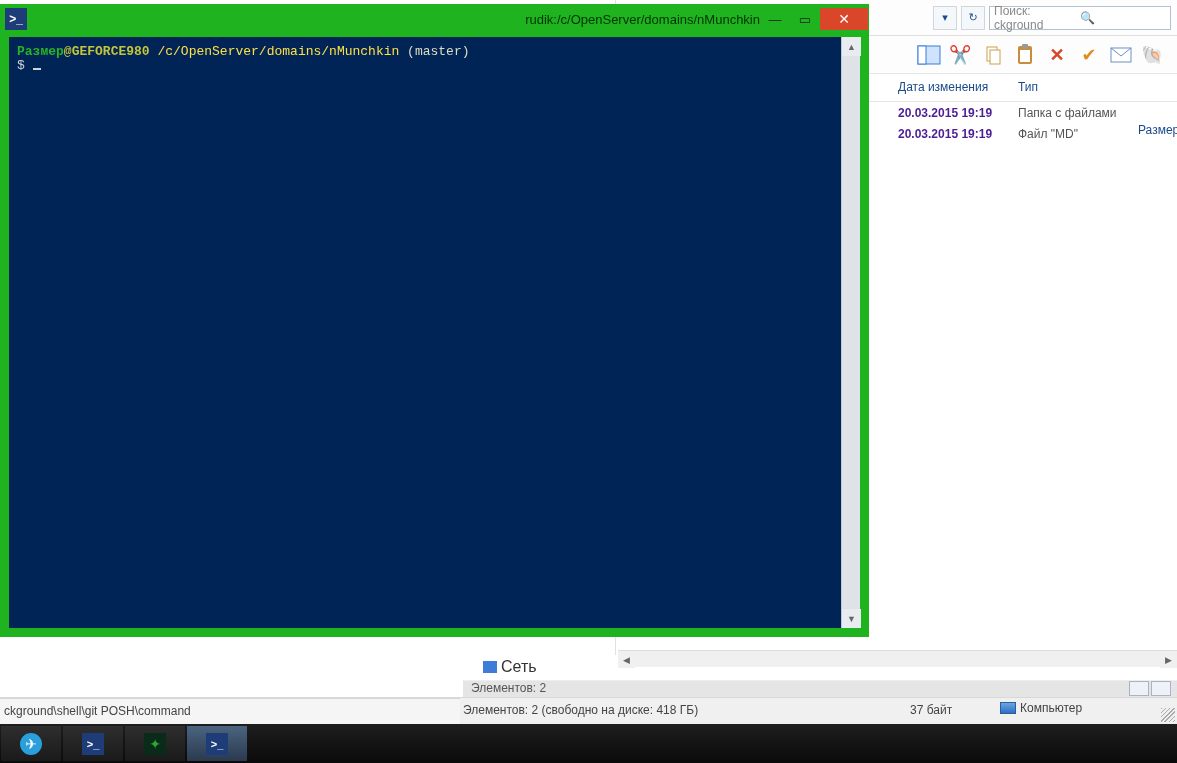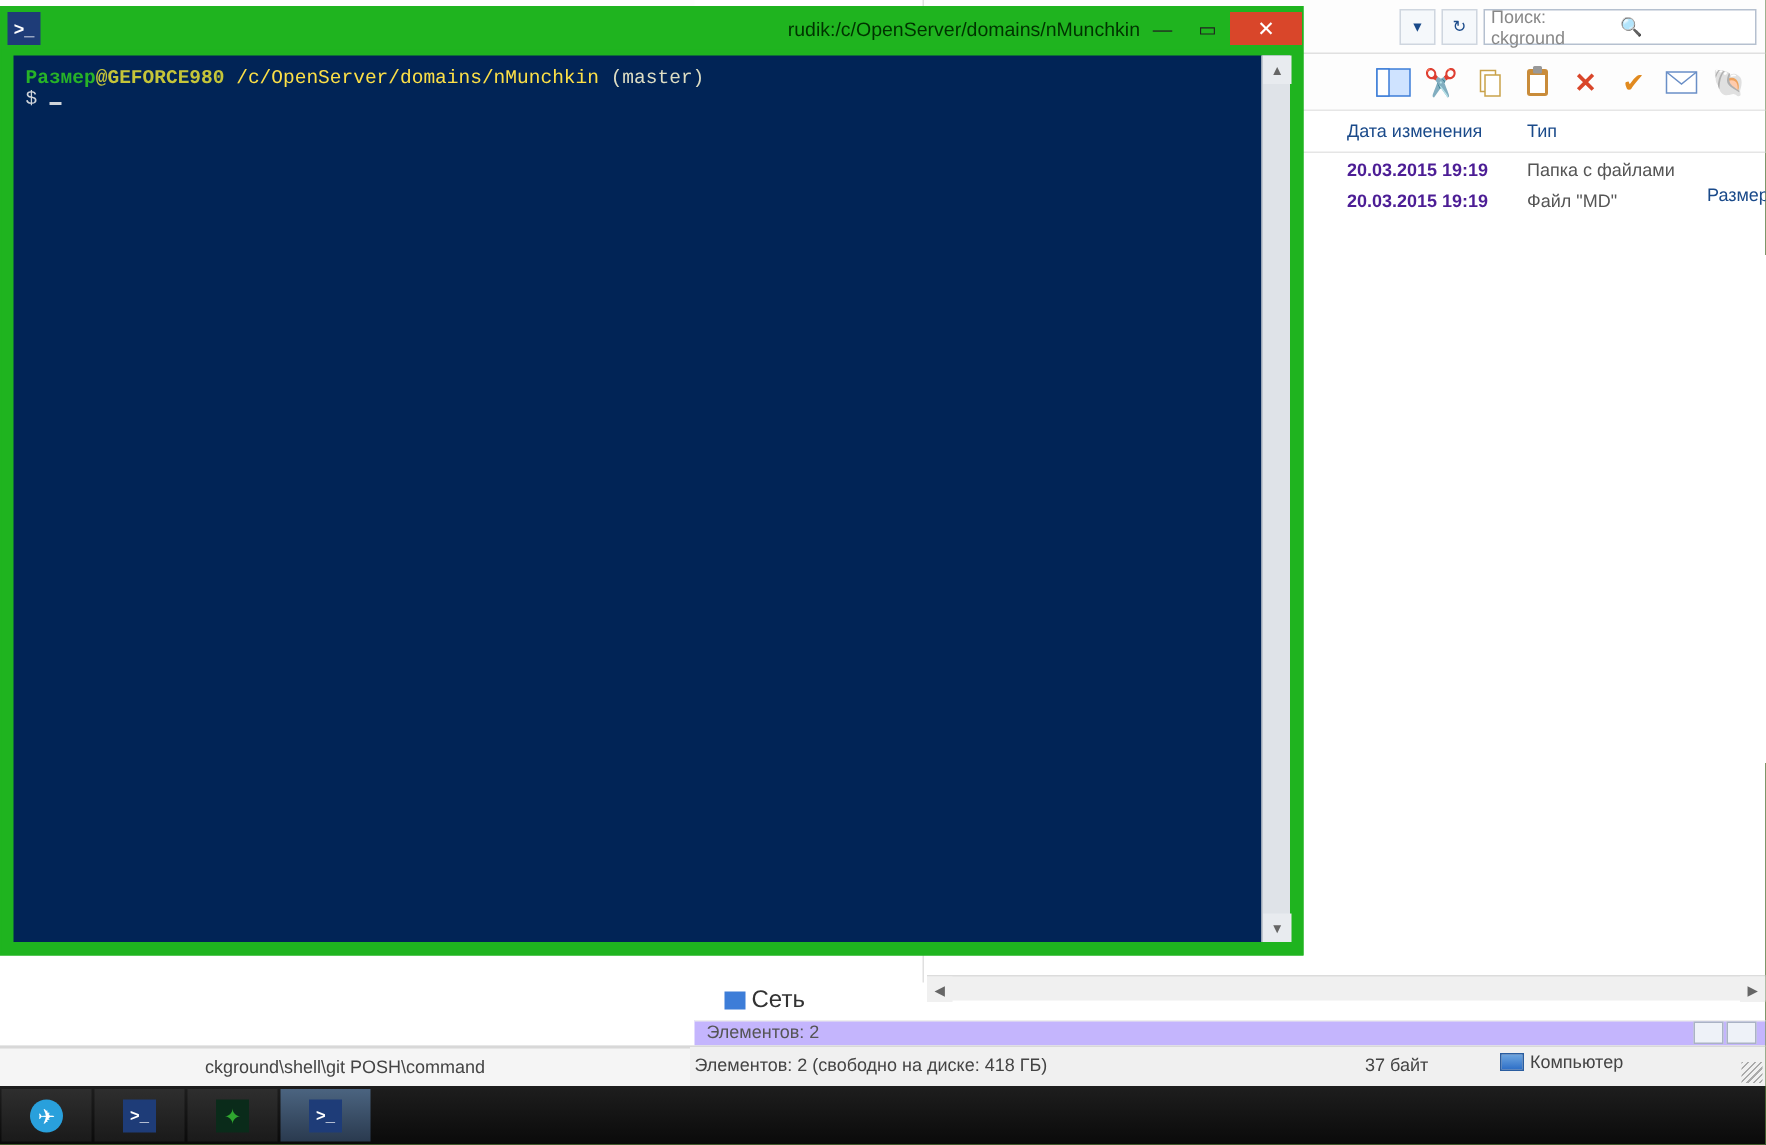--- a/index.html
+++ b/index.html
@@ -58,27 +58,27 @@
   .net-item { position:absolute; left:20px; top:632px; font-size:16px; color:#333; display:flex; align-items:center; gap:4px;margin-top:26px;}
   .net-icon { width:14px; height:12px; background:#3d7dd8; display:inline-block; position:relative;}
 
   .explorer-scroll-h {
     position:absolute; left:618px; bottom:57px; right:0; height:17px; background:#f0f0f0; border-top:1px solid #dcdcdc;
   }
   .scroll-btn-l,.scroll-btn-r{ position:absolute; top:0; width:17px; height:17px; background:#f0f0f0; display:flex; align-items:center; justify-content:center; font-size:9px; color:#666;}
   .scroll-btn-l{left:0;} .scroll-btn-r{right:0;}
 
   .explorer-status1{
-    position:absolute; left:463px; bottom:27px; right:0; height:17px; background:#c4b5fd; font-size:12px; color:#555; padding:0 8px; border-top:1px solid #eee;
+    position:absolute; left:463px; bottom:27px; right:0; height:17px; background:#e5e5e5; font-size:12px; color:#555; padding:0 8px; border-top:1px solid #eee;
   }
   .explorer-status1 .view-btns{position:absolute; right:6px; top:0; display:flex; gap:2px;}
   .vb{width:20px;height:15px;border:1px solid #aab3c4;background:#eef2f8;}
 
   .explorer-status2{
-    position:absolute; left:0; bottom:0; right:0; height:27px; background:#f0f0f0; border-top:1px solid #d8d8d8; font-size:12px; color:#444;text-align:center;
+    position:absolute; left:0; bottom:0; right:0; height:27px; background:#f0f0f0; border-top:1px solid #d8d8d8; font-size:12px; color:#444;
   }
   .status-left{position:absolute;left:0;top:0;width:460px;height:27px;background:#f5f5f5;border-top:1px solid #d8d8d8;padding:5px 4px;}
   .status-mid{position:absolute;left:463px;top:5px;}
   .status-bytes{position:absolute;left:910px;top:5px;}
   .status-comp{position:absolute;left:1000px;top:3px; display:flex; align-items:center; gap:4px;}
   .comp-ico{width:16px;height:12px;background:linear-gradient(#6ea6e0,#2e6fc7);border:1px solid #2a5d9f;}
   .grip{position:absolute;right:2px;bottom:2px;width:14px;height:14px;
     background:repeating-linear-gradient(135deg,#aaa,#aaa 1px,transparent 1px,transparent 3px);}
 
   

